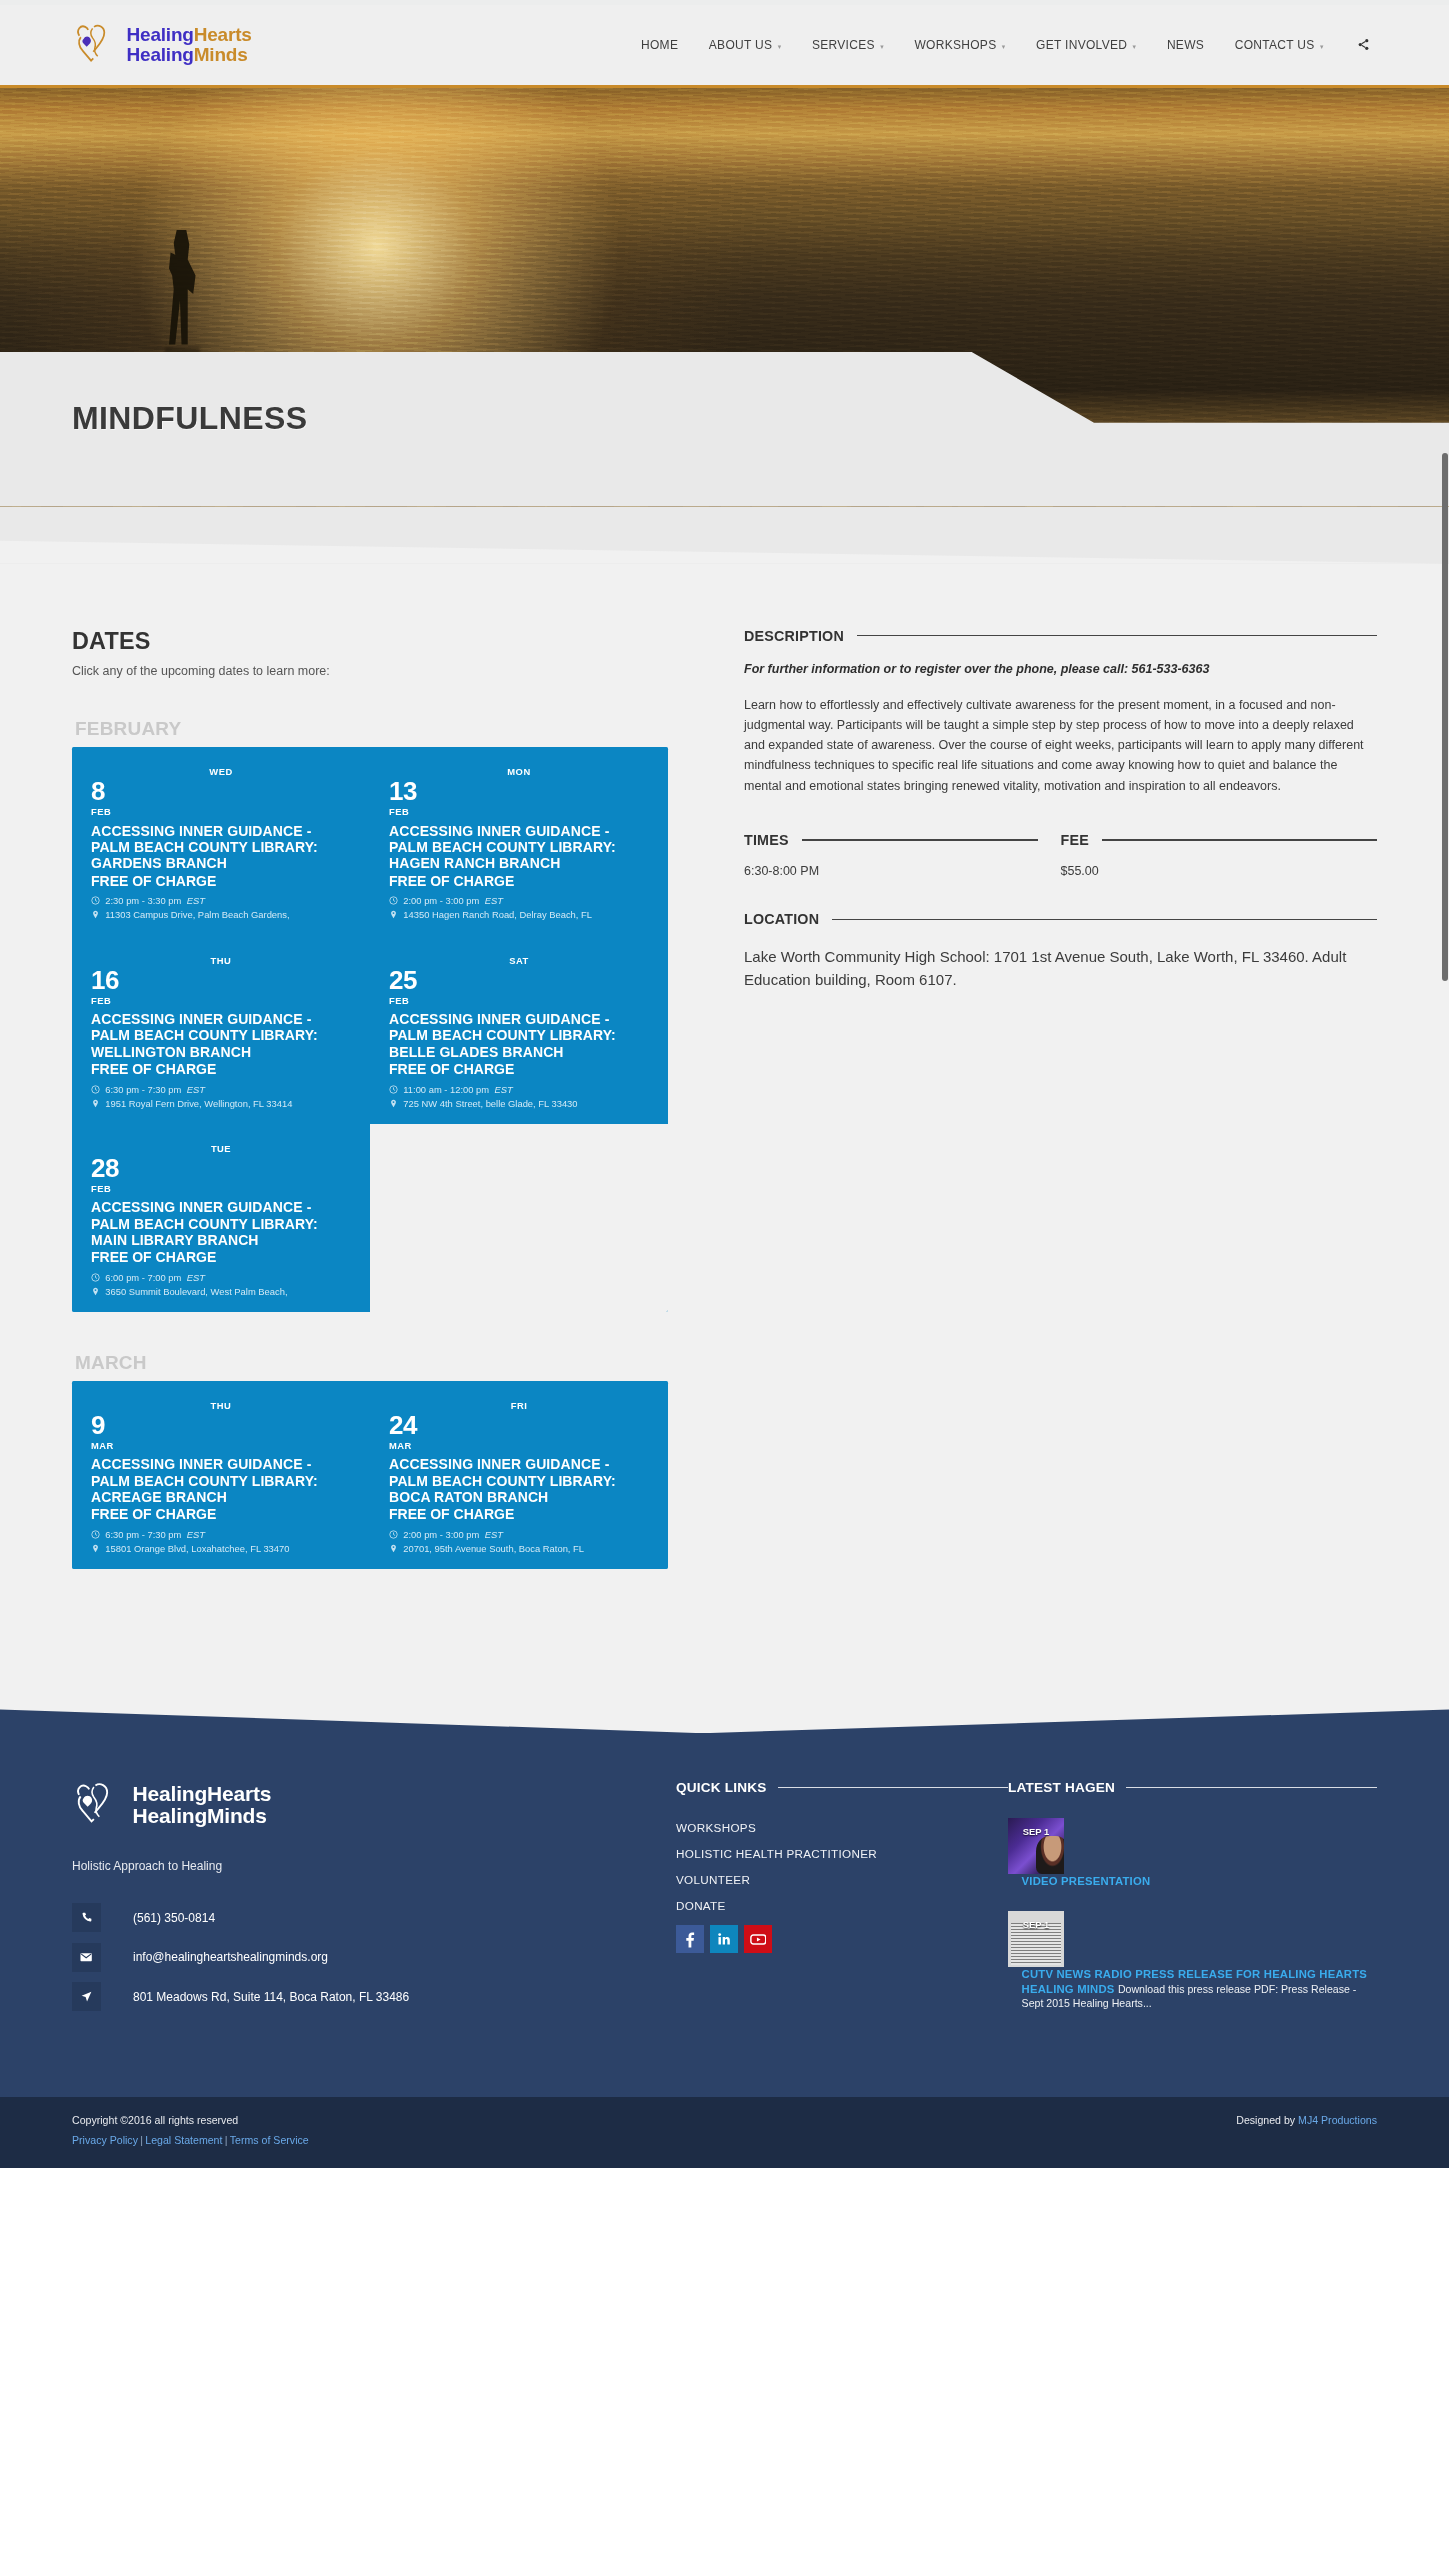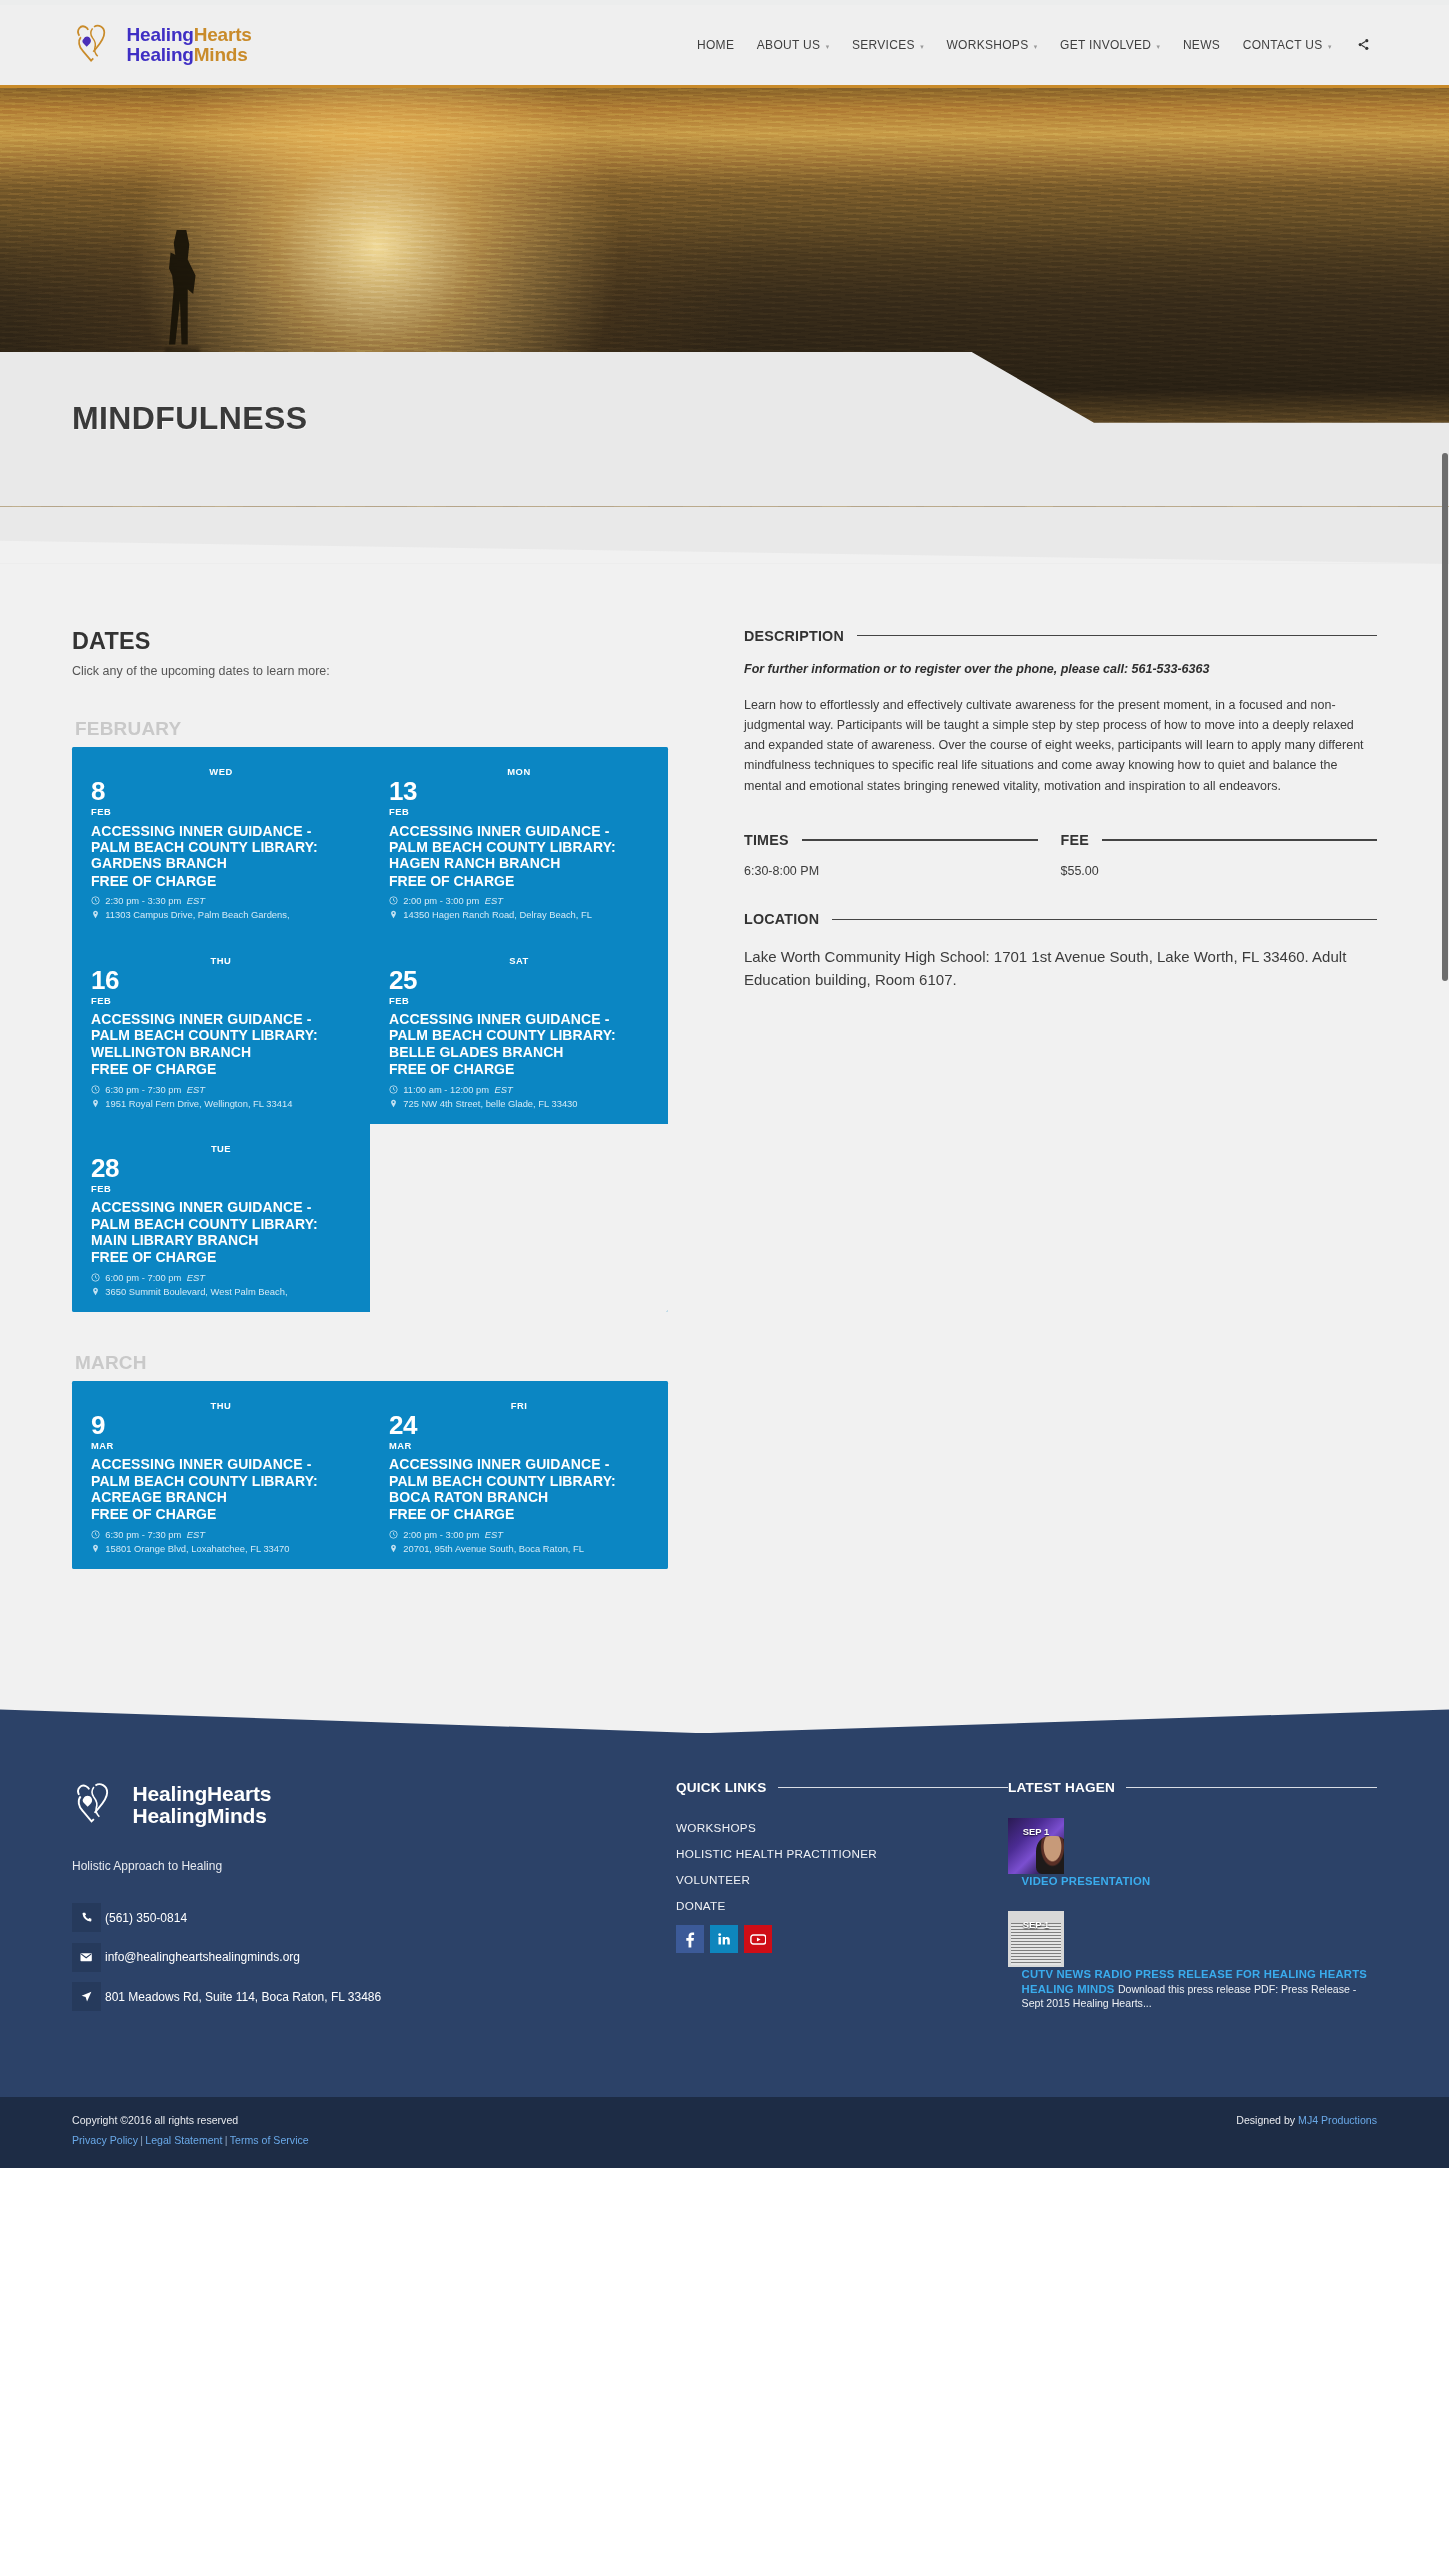--- a/index.html
+++ b/index.html
@@ -26,21 +26,21 @@
   .logo-text { margin-left: 7.5px; line-height: 1.05; }
   .logo-line { font-size: 19px; font-weight: bold; letter-spacing: -0.2px; }
   .lt-blue { color: #3f2fc4; }
   .lt-gold { color: #c98b2a; }
 
   .nav {
     position: absolute;
     right: 72px;
     display: flex;
     align-items: center;
-    gap: 0;
+    gap: 8px;
   }
   .nav-item {
     font-size: 12px;
     color: #3f3f3f;
     letter-spacing: 0.3px;
     padding: 6px 11.3px;
     cursor: pointer;
     display: flex;
     align-items: center;
     white-space: nowrap;
@@ -239,21 +239,21 @@
   .f-logo-line { font-size: 21px; font-weight: bold; color: #fff; letter-spacing: -0.2px; }
   .f-tagline { font-size: 12px; color: #e6e9ef; margin-top: 29px; }
 
   .f-contact { margin-top: 30px; }
   .f-row { display: flex; align-items: center; margin-bottom: 10.6px; }
   .f-ico {
     width: 29px; height: 29px; flex: 0 0 29px;
     background: #263a5c;
     display: flex; align-items: center; justify-content: center;
   }
-  .f-row .txt { font-size: 12px; color: #fff; margin-left: 4px; }
+  .f-row .txt { font-size: 12px; color: #fff; margin-left: 32px; }
 
   .f-head { display: flex; align-items: center; gap: 11.3px; }
   .f-head .lbl { font-size: 13.6px; font-weight: bold; color: #fff; letter-spacing: 0.2px; white-space: nowrap; }
   .f-head .rule { flex: 1; height: 1.5px; background: #d9dde5; }
 
   .f-links { margin-top: 26px; }
   .f-link {
     display: block;
     font-size: 11.7px;
     color: #f0f2f6;

